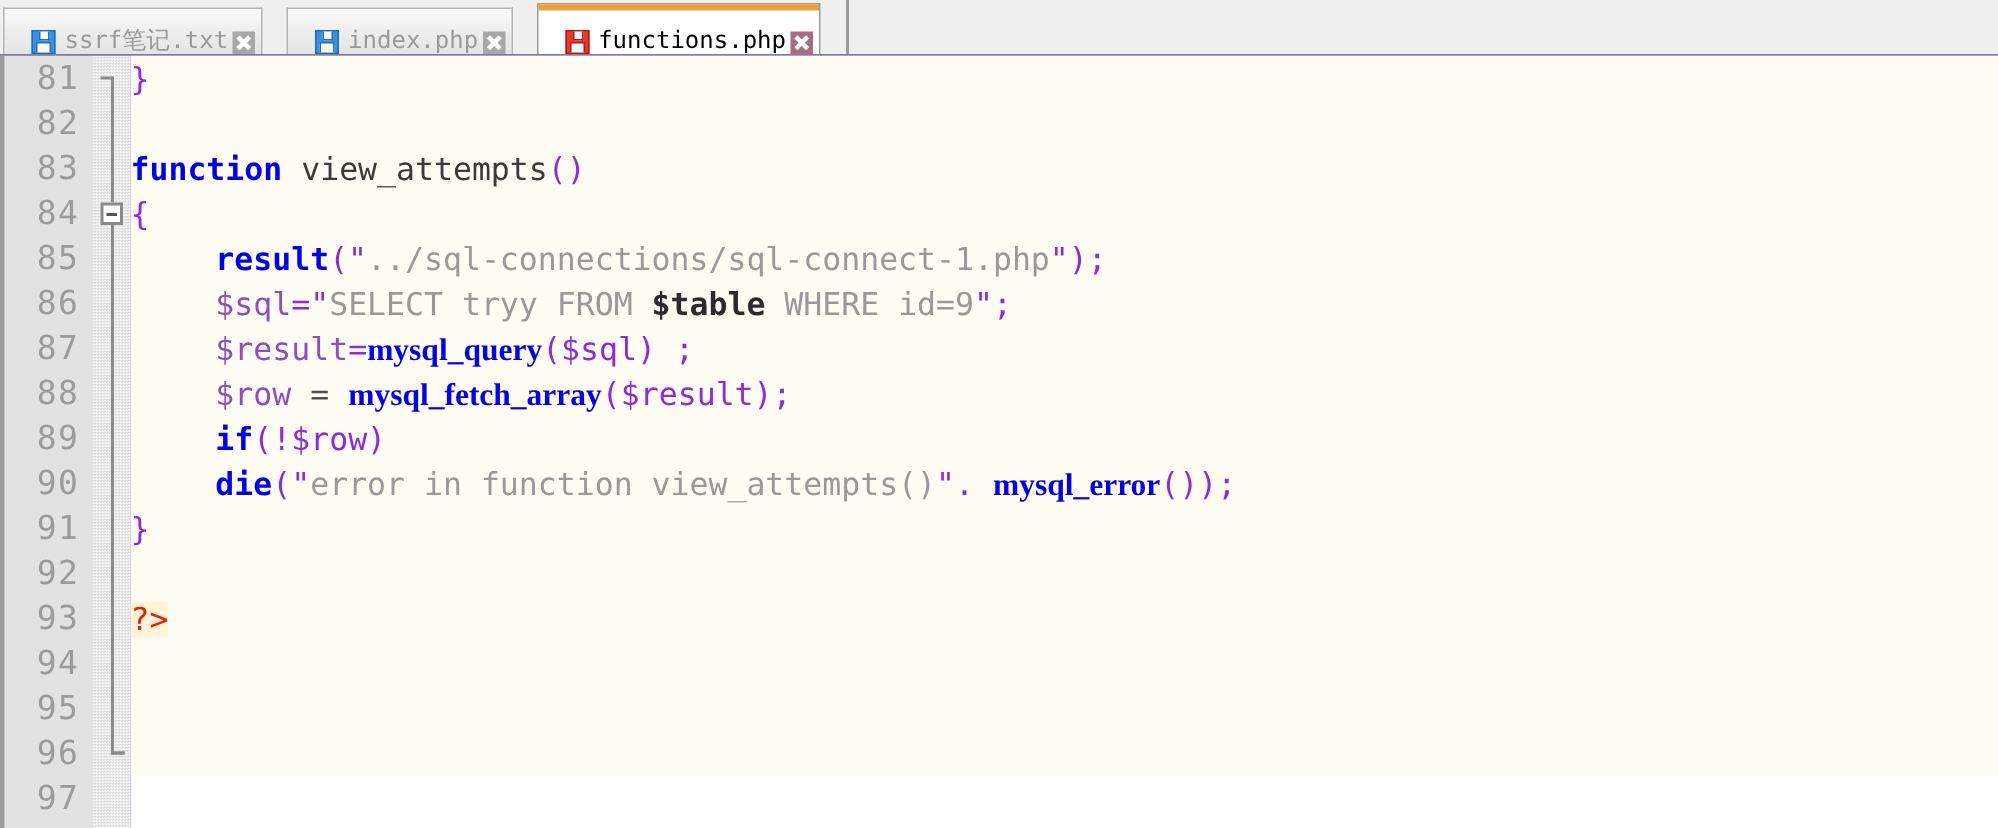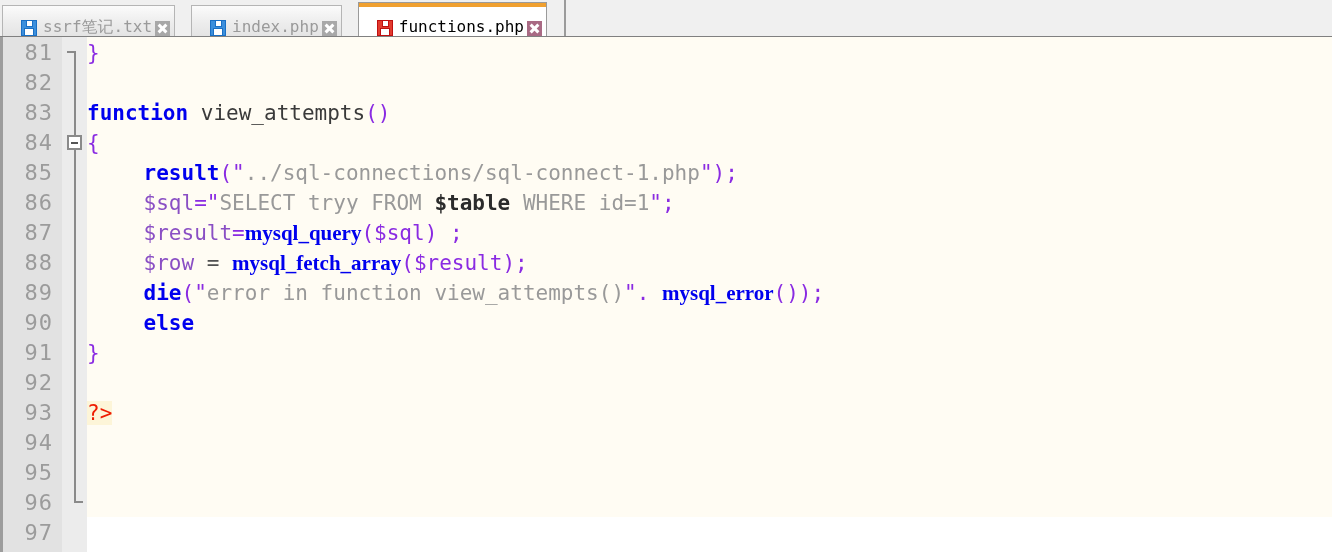--- a/index.html
+++ b/index.html
@@ -300,30 +300,30 @@
 
     <div class="line"><span></span></div>
 
     <div class="line"><span class="kw">function</span><span class="id"> view_attempts</span><span class="pun">()</span></div>
 
     <div class="line"><span class="pun">{</span></div>
 
     <div class="line ind">    <span class="kw">result</span><span class="pun">("</span><span class="str">../sql-connections/sql-connect-1.php</span><span class="pun">");</span></div>
 
 
-    <div class="line ind">    <span class="var">$sql</span><span class="pun">="</span><span class="str">SELECT tryy FROM </span><span class="varb">$table</span><span class="str"> WHERE id=1</span><span class="pun">";</span></div>
+    <div class="line ind">    <span class="var">$sql</span><span class="pun">="</span><span class="str">SELECT tryy FROM </span><span class="varb">$table</span><span class="str"> WHERE id=9</span><span class="pun">";</span></div>
 
     <div class="line ind">    <span class="var">$result</span><span class="pun">=</span><span class="fn">mysql_query</span><span class="pun">($sql) ;</span></div>
 
     <div class="line ind">    <span class="var">$row</span><span class="op"> = </span><span class="fn">mysql_fetch_array</span><span class="pun">($result);</span></div>
 
+    <div class="line ind">    <span class="kw">if</span><span class="pun">(!$row)</span></div>
 
     <div class="line ind">    <span class="kw">die</span><span class="pun">("</span><span class="str">error in function view_attempts()</span><span class="pun">". </span><span class="fn">mysql_error</span><span class="pun">());</span></div>
 
-    <div class="line ind">    <span class="kw">else</span></div>
 
 
     <div class="line"><span class="pun">}</span></div>
 
     <div class="line"><span></span></div>
 
     <div class="line"><span class="php">?&gt;</span></div>
 
     <div class="line"><span></span></div>
   </div>

